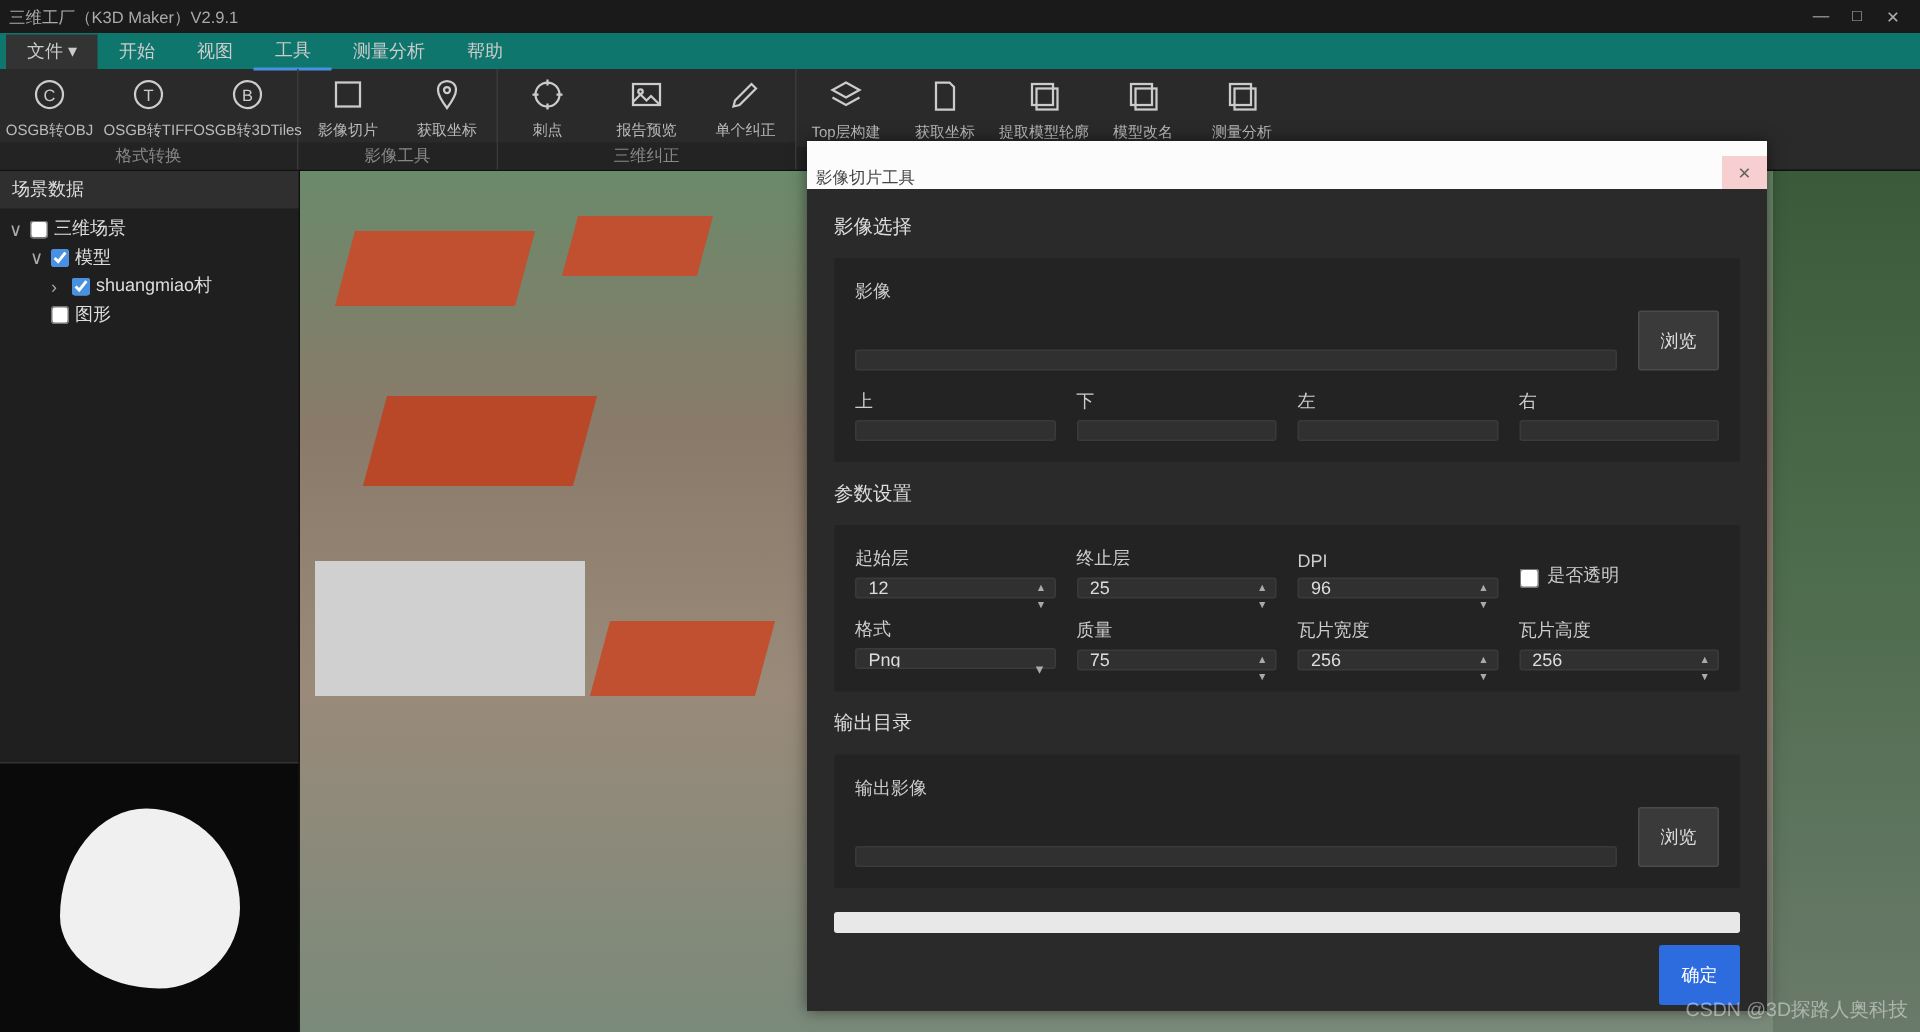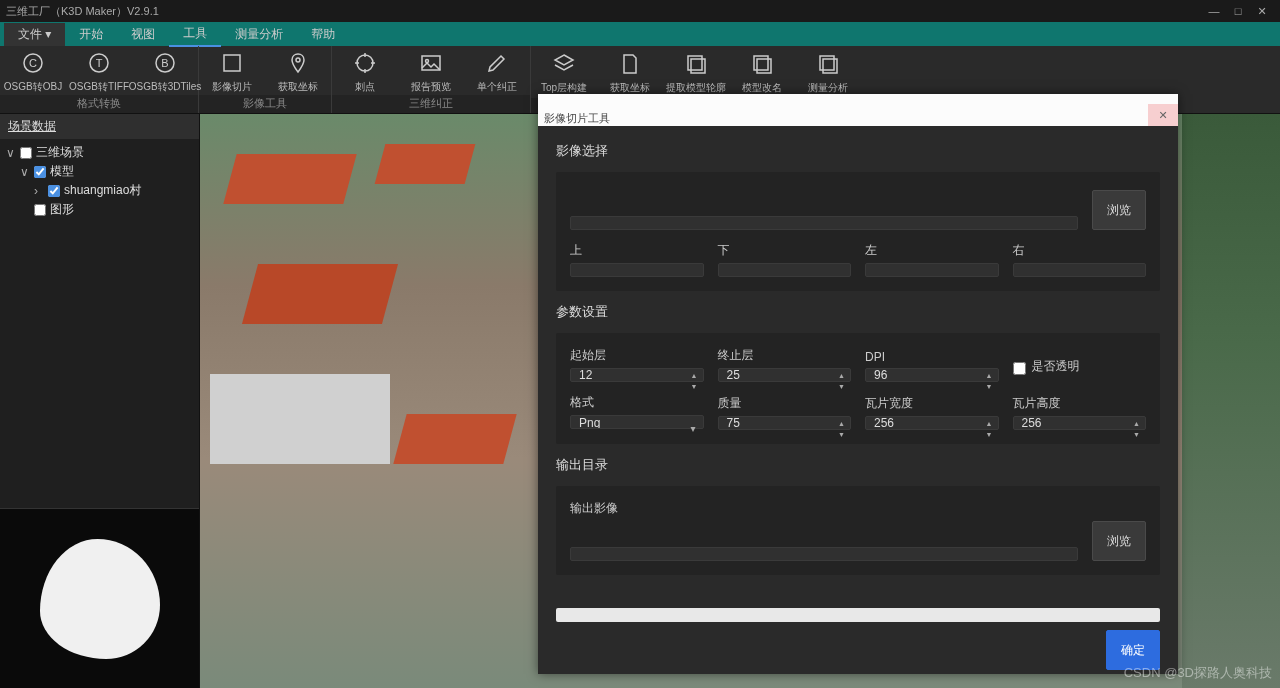--- a/index.html
+++ b/index.html
@@ -18,21 +18,21 @@
 .ribgroup { display: flex; flex-direction: column; border-right: 1px solid #3a3a3a; }
 .ribgroup .icons { flex: 1; display: flex; align-items: center; }
 .ribgroup .glabel { font-size: 11px; color: #888; text-align: center; padding: 1px 0 2px; background: #232323; }
 .ribitem { width: 66px; display: flex; flex-direction: column; align-items: center; justify-content: flex-start; padding-top: 2px; gap: 4px; cursor: pointer; }
 .ribitem .ico { width: 26px; height: 26px; display: flex; align-items: center; justify-content: center; }
 .ribitem .lbl { font-size: 10px; color: #bbb; text-align: left; white-space: nowrap; }
 .ribitem svg { stroke: #ccc; fill: none; stroke-width: 1.5; }
 
 .main { display: flex; height: calc(100% - 114px); }
 .sidebar { width: 200px; background: #1f1f1f; display: flex; flex-direction: column; border-right: 1px solid #111; }
-.panelhdr { background: #2f2f2f; padding: 4px 8px; font-size: 12px; color: #ddd; text-decoration: underline; }
+.panelhdr { background: #2f2f2f; padding: 4px 8px; font-size: 12px; color: #ddd; }
 .tree { flex: 1; padding: 4px 6px; font-size: 12px; color: #ddd; }
 .tree .tn { display: flex; align-items: center; gap: 4px; padding: 1px 0; cursor: pointer; }
 .tree .ind1 { padding-left: 14px; }
 .tree .ind2 { padding-left: 28px; }
 .tree input[type=checkbox] { accent-color: #4a90e2; width: 12px; height: 12px; }
 .tree .tw { width: 10px; display: inline-block; color: #aaa; }
 .minimap { height: 180px; background: #0a0a0a; border-top: 1px solid #333; display: flex; align-items: center; justify-content: center; }
 .minimap .shape { width: 120px; height: 120px; background: #f0f0f0; border-radius: 48% 52% 45% 55% / 60% 55% 45% 40%; position: relative; }
 
 .viewport { flex: 1; position: relative; background: linear-gradient(180deg, #6a8a6a 0%, #8a7a6a 30%, #9a8a7a 60%, #7a8a7a 100%); overflow: hidden; }
@@ -275,20 +275,21 @@
 
 <div class="modal">
   <div class="mtitle">
     <span>影像切片工具</span>
     <span class="sp"></span>
     <span class="mclose">✕</span>
   </div>
   <div class="mbody">
     <div class="section-title">影像选择</div>
     <div class="subbox">
+      <div class="flabel">影像</div>
       <div class="frow" style="margin-top:4px">
         <input class="finput wide" style="">
         <button class="btn">浏览</button>
       </div>
       <div class="frow" style="margin-top:12px">
         <div class="fcol">
             <div class="flabel">上</div>
             <input class="finput" style="">
           </div>
         <div class="fcol">

